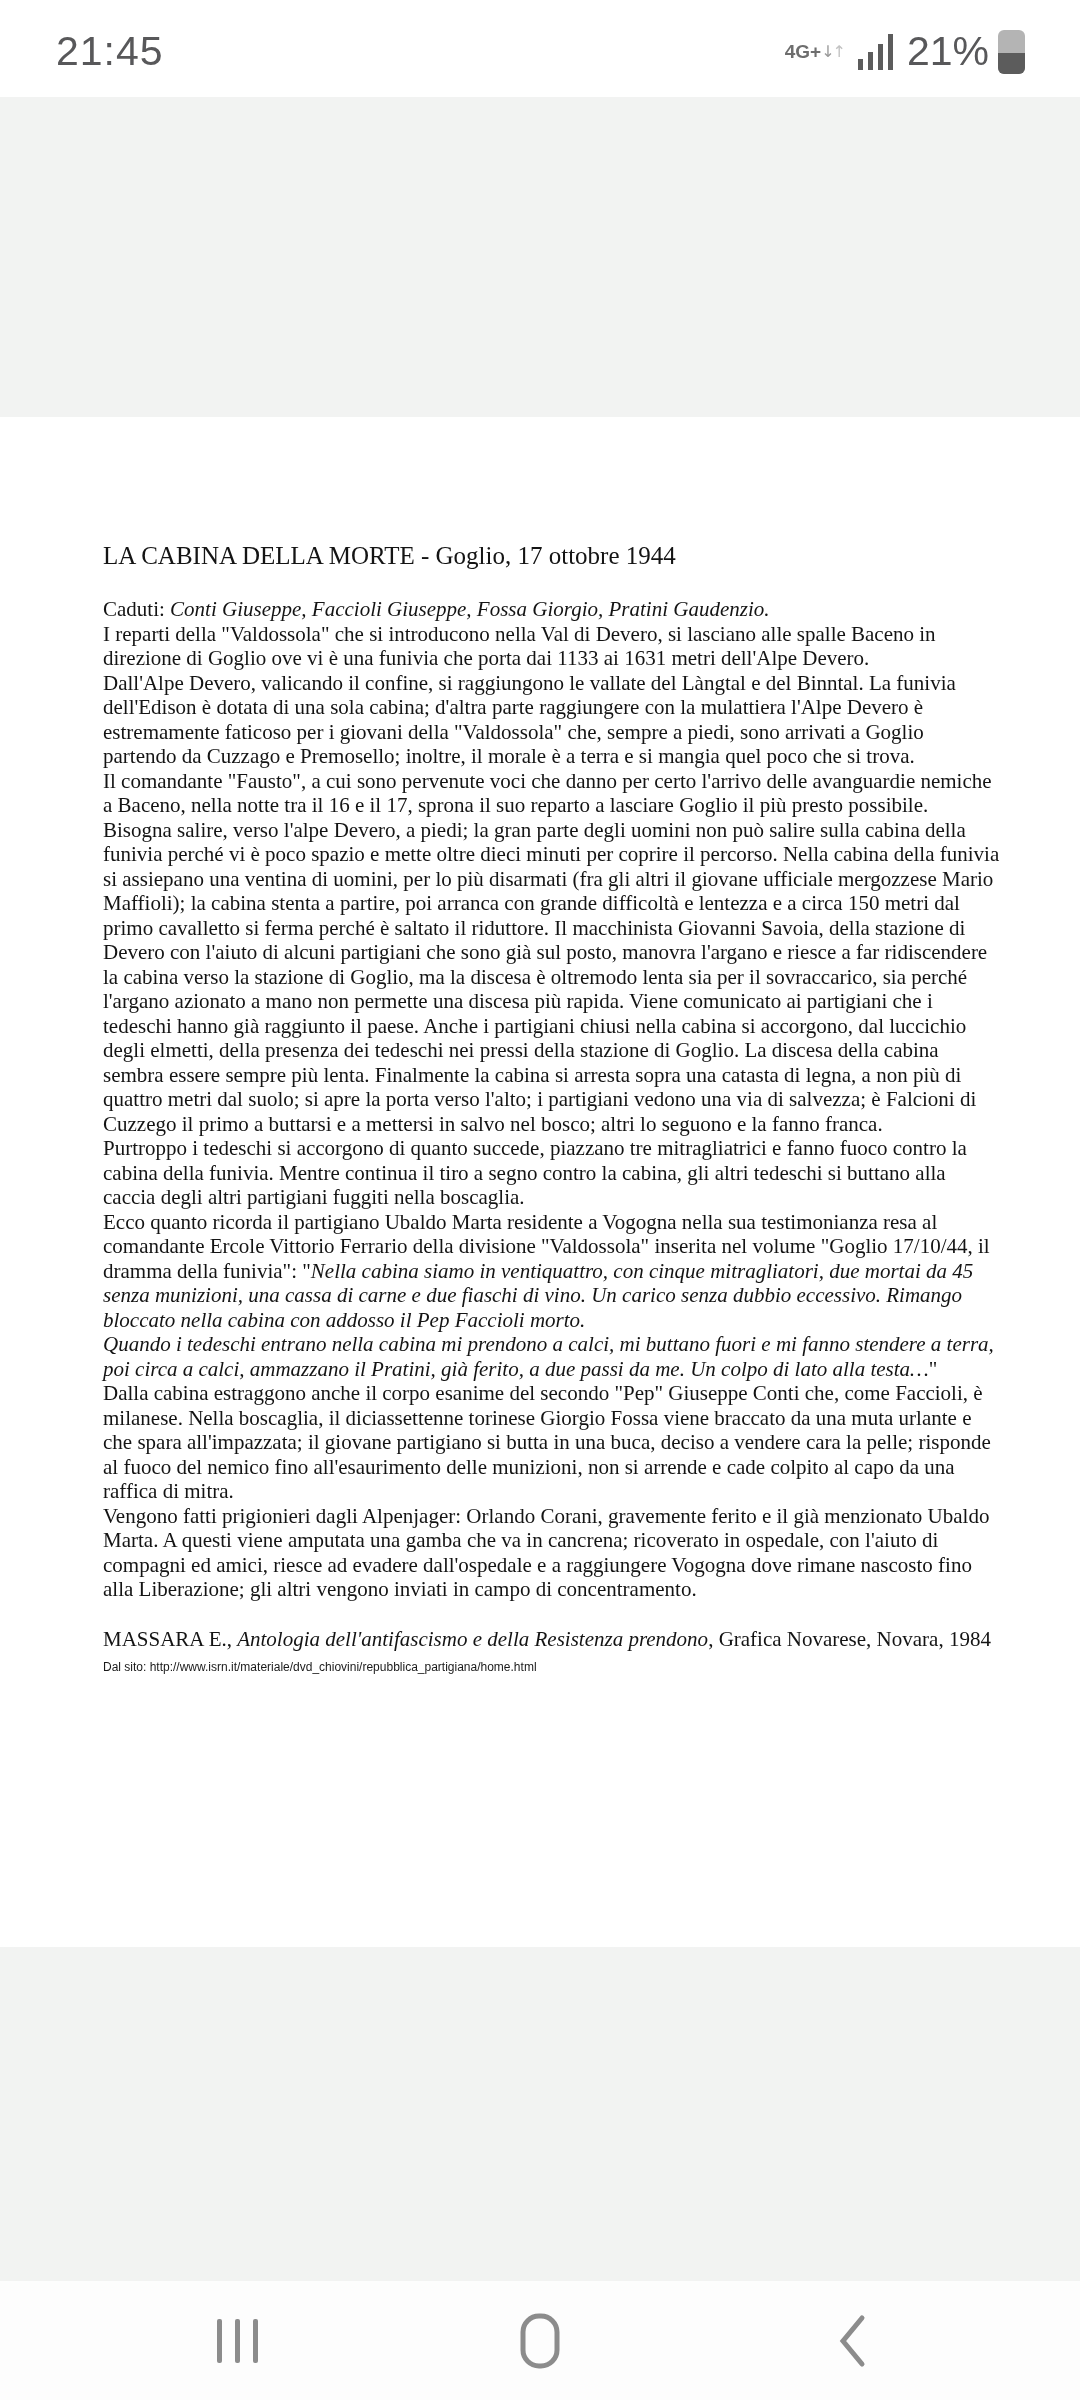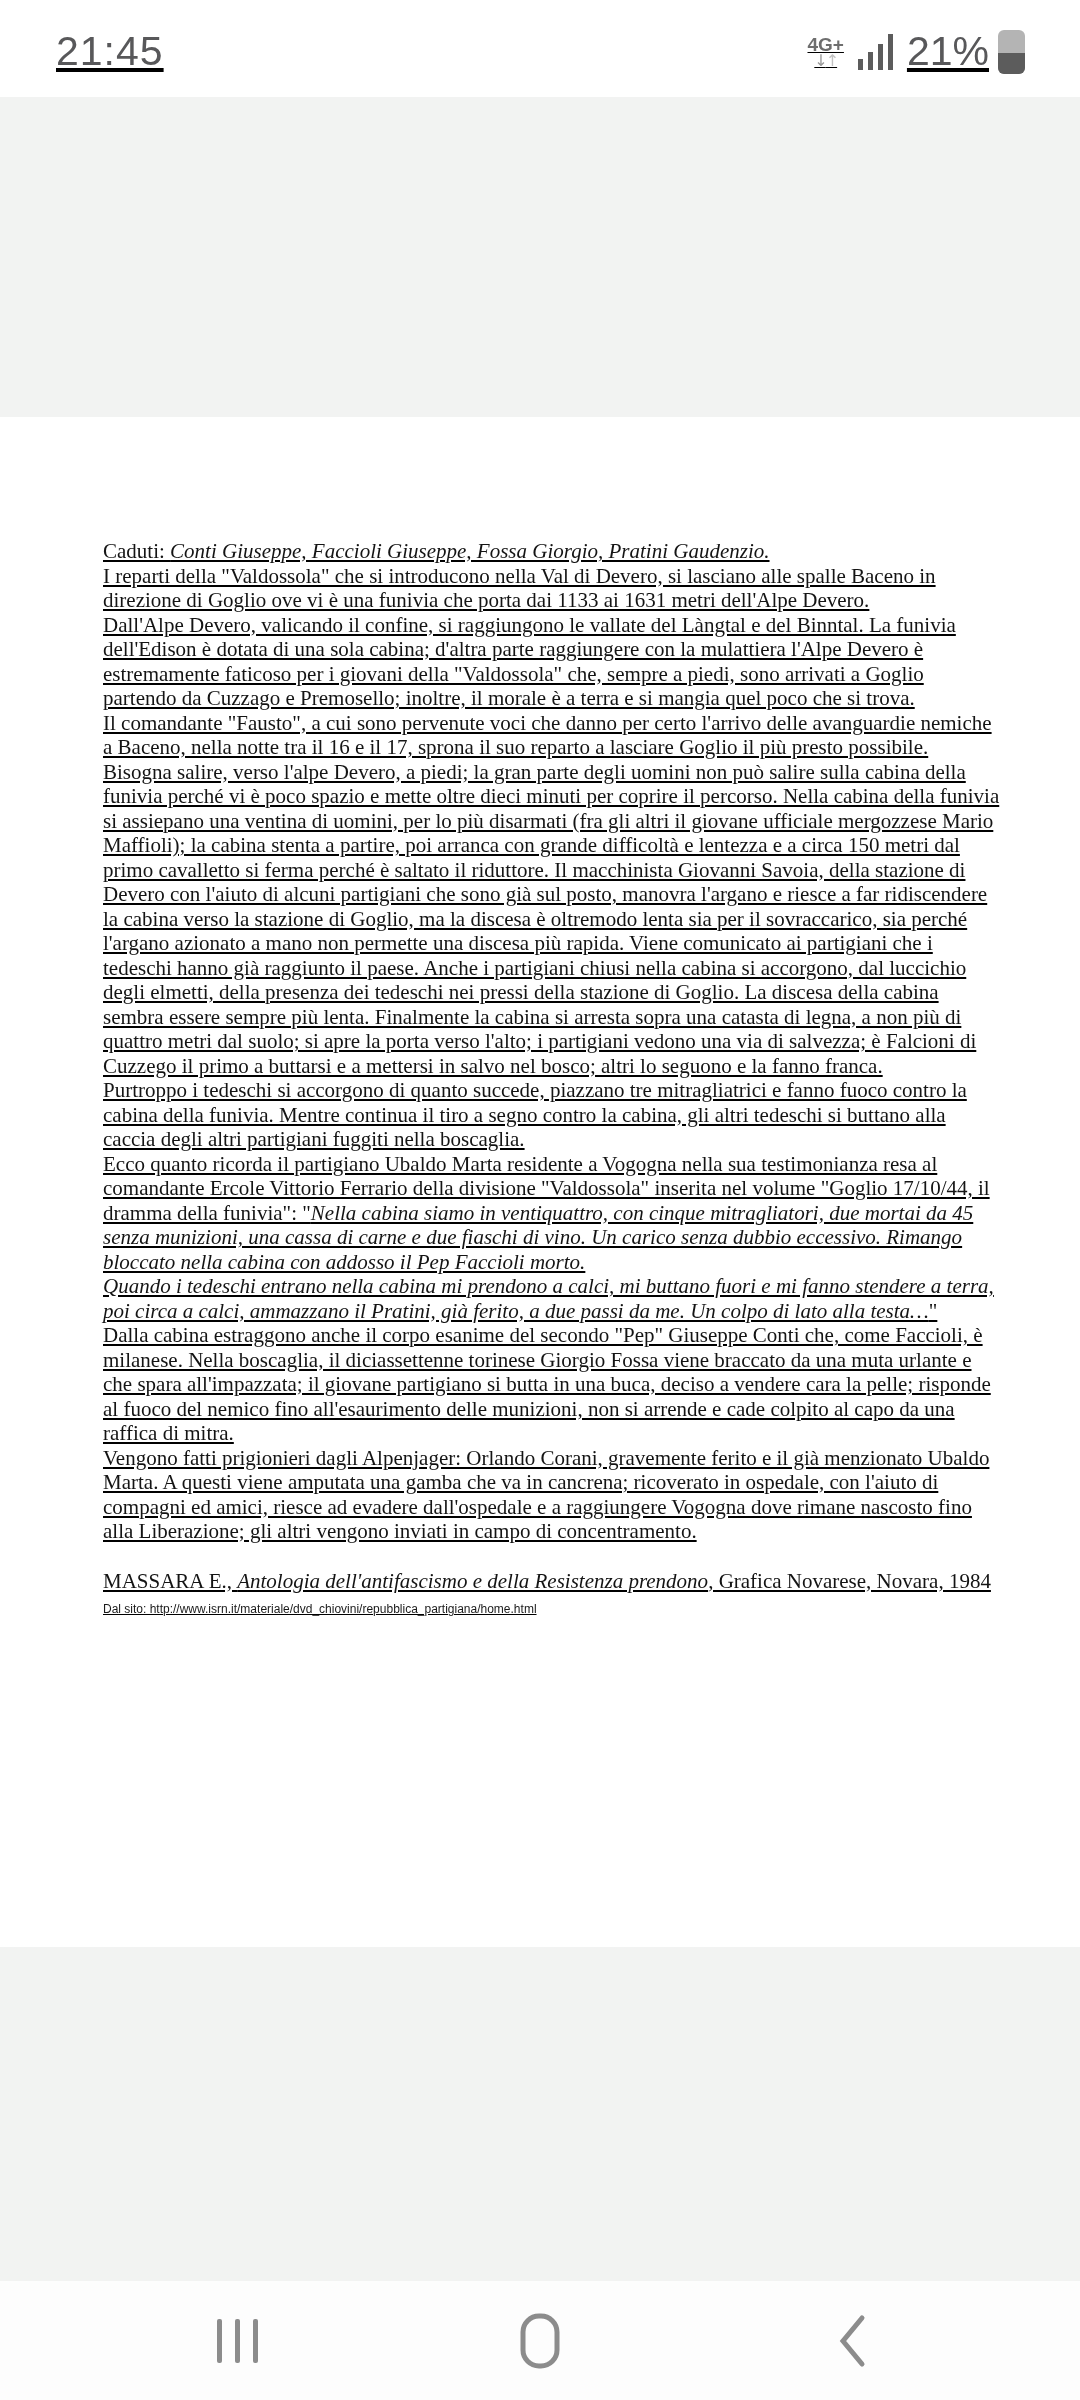--- a/index.html
+++ b/index.html
@@ -1,25 +1,25 @@
 <!DOCTYPE html>
 <html><head>
 <meta charset="utf-8">
 <style>
   * { margin:0; padding:0; box-sizing:border-box; }
   html,body { width:1080px; height:2400px; }
   body { background:#f2f3f2; font-family:"Liberation Serif","DejaVu Serif",serif; }
-  .screen { width:1080px; height:2400px; display:flex; flex-direction:column; overflow:hidden; background:#fff;text-decoration:underline; }
+  .screen { width:1080px; height:2400px; display:flex; flex-direction:column; overflow:hidden; background:#fff; }
 
   
   .status-bar { height:97px; background:#ffffff; display:flex; align-items:center;
                 justify-content:space-between; padding:6px 55px 0 56px; flex:0 0 auto; }
   .clock { font-family:"Liberation Sans",sans-serif; font-size:41px; color:#58585a; letter-spacing:1px; }
   .status-right { display:flex; align-items:center; gap:11px; }
-  .net { display:flex; flex-direction:column; align-items:center; line-height:1; margin-right:3px; }
+  .net { display:flex; flex-direction:row; align-items:center; line-height:1; margin-right:3px; }
   .net-type { font-family:"Liberation Sans",sans-serif; font-weight:bold; font-size:19px; color:#6e6e6e; letter-spacing:0; }
   .net-arrows { font-family:"DejaVu Sans",sans-serif; font-size:16px; line-height:14px; letter-spacing:-2px; }
   .arr-down { color:#9a9a9a; } .arr-up { color:#c2c2c2; }
   .battery-pct { font-family:"Liberation Sans",sans-serif; font-size:41px; color:#58585a; }
   .battery { width:27px; height:44px; border-radius:6px; overflow:hidden; background:#b4b4b4;
              display:flex; flex-direction:column; margin-left:-2px; }
   .battery-fill { margin-top:auto; height:46%; background:#5c5c5c; }
 
   
   .gap { background:#f2f3f2; flex:0 0 auto; }
@@ -65,20 +65,21 @@
       <span class="battery-pct">21%</span>
       <div class="battery">
           <div class="battery-fill"></div>
         </div>
     </div>
   </header>
 
   <div class="gap top-gap"></div>
 
   <main class="page">
+    <h1 class="doc-title">LA CABINA DELLA MORTE - Goglio, 17 ottobre 1944</h1>
     <div id="article-body">
         <p class="para"><span>Caduti: </span><span class="it">Conti Giuseppe, Faccioli Giuseppe, Fossa Giorgio, Pratini Gaudenzio.</span></p>
         <p class="para"><span>I reparti della "Valdossola" che si introducono nella Val di Devero, si lasciano alle spalle Baceno in direzione di Goglio ove vi è una funivia che porta dai 1133 ai 1631 metri dell'Alpe Devero.</span></p>
         <p class="para"><span>Dall'Alpe Devero, valicando il confine, si raggiungono le vallate del Làngtal e del Binntal. La funivia dell'Edison è dotata di una sola cabina; d'altra parte raggiungere con la mulattiera l'Alpe Devero è estremamente faticoso per i giovani della "Valdossola" che, sempre a piedi, sono arrivati a Goglio partendo da Cuzzago e Premosello; inoltre, il morale è a terra e si mangia quel poco che si trova.</span></p>
         <p class="para"><span>Il comandante "Fausto", a cui sono pervenute voci che danno per certo l'arrivo delle avanguardie nemiche a Baceno, nella notte tra il 16 e il 17, sprona il suo reparto a lasciare Goglio il più presto possibile. Bisogna salire, verso l'alpe Devero, a piedi; la gran parte degli uomini non può salire sulla cabina della funivia perché vi è poco spazio e mette oltre dieci minuti per coprire il percorso. Nella cabina della funivia si assiepano una ventina di uomini, per lo più disarmati (fra gli altri il giovane ufficiale mergozzese Mario Maffioli); la cabina stenta a partire, poi arranca con grande difficoltà e lentezza e a circa 150 metri dal primo cavalletto si ferma perché è saltato il riduttore. Il macchinista Giovanni Savoia, della stazione di Devero con l'aiuto di alcuni partigiani che sono già sul posto, manovra l'argano e riesce a far ridiscendere la cabina verso la stazione di Goglio, ma la discesa è oltremodo lenta sia per il sovraccarico, sia perché l'argano azionato a mano non permette una discesa più rapida. Viene comunicato ai partigiani che i tedeschi hanno già raggiunto il paese. Anche i partigiani chiusi nella cabina si accorgono, dal luccichio degli elmetti, della presenza dei tedeschi nei pressi della stazione di Goglio. La discesa della cabina sembra essere sempre più lenta. Finalmente la cabina si arresta sopra una catasta di legna, a non più di quattro metri dal suolo; si apre la porta verso l'alto; i partigiani vedono una via di salvezza; è Falcioni di Cuzzego il primo a buttarsi e a mettersi in salvo nel bosco; altri lo seguono e la fanno franca.</span></p>
         <p class="para"><span>Purtroppo i tedeschi si accorgono di quanto succede, piazzano tre mitragliatrici e fanno fuoco contro la cabina della funivia. Mentre continua il tiro a segno contro la cabina, gli altri tedeschi si buttano alla caccia degli altri partigiani fuggiti nella boscaglia.</span></p>
         <p class="para"><span>Ecco quanto ricorda il partigiano Ubaldo Marta residente a Vogogna nella sua testimonianza resa al comandante Ercole Vittorio Ferrario della divisione "Valdossola" inserita nel volume "Goglio 17/10/44, il dramma della funivia": "</span><span class="it">Nella cabina siamo in ventiquattro, con cinque mitragliatori, due mortai da 45 senza munizioni, una cassa di carne e due fiaschi di vino. Un carico senza dubbio eccessivo. Rimango bloccato nella cabina con addosso il Pep Faccioli morto.</span></p>
         <p class="para"><span class="it">Quando i tedeschi entrano nella cabina mi prendono a calci, mi buttano fuori e mi fanno stendere a terra, poi circa a calci, ammazzano il Pratini, già ferito, a due passi da me. Un colpo di lato alla testa…</span><span>"</span></p>
         <p class="para"><span>Dalla cabina estraggono anche il corpo esanime del secondo "Pep" Giuseppe Conti che, come Faccioli, è milanese. Nella boscaglia, il diciassettenne torinese Giorgio Fossa viene braccato da una muta urlante e che spara all'impazzata; il giovane partigiano si butta in una buca, deciso a vendere cara la pelle; risponde al fuoco del nemico fino all'esaurimento delle munizioni, non si arrende e cade colpito al capo da una raffica di mitra.</span></p>
         <p class="para"><span>Vengono fatti prigionieri dagli Alpenjager: Orlando Corani, gravemente ferito e il già menzionato Ubaldo Marta. A questi viene amputata una gamba che va in cancrena; ricoverato in ospedale, con l'aiuto di compagni ed amici, riesce ad evadere dall'ospedale e a raggiungere Vogogna dove rimane nascosto fino alla Liberazione; gli altri vengono inviati in campo di concentramento.</span></p>

